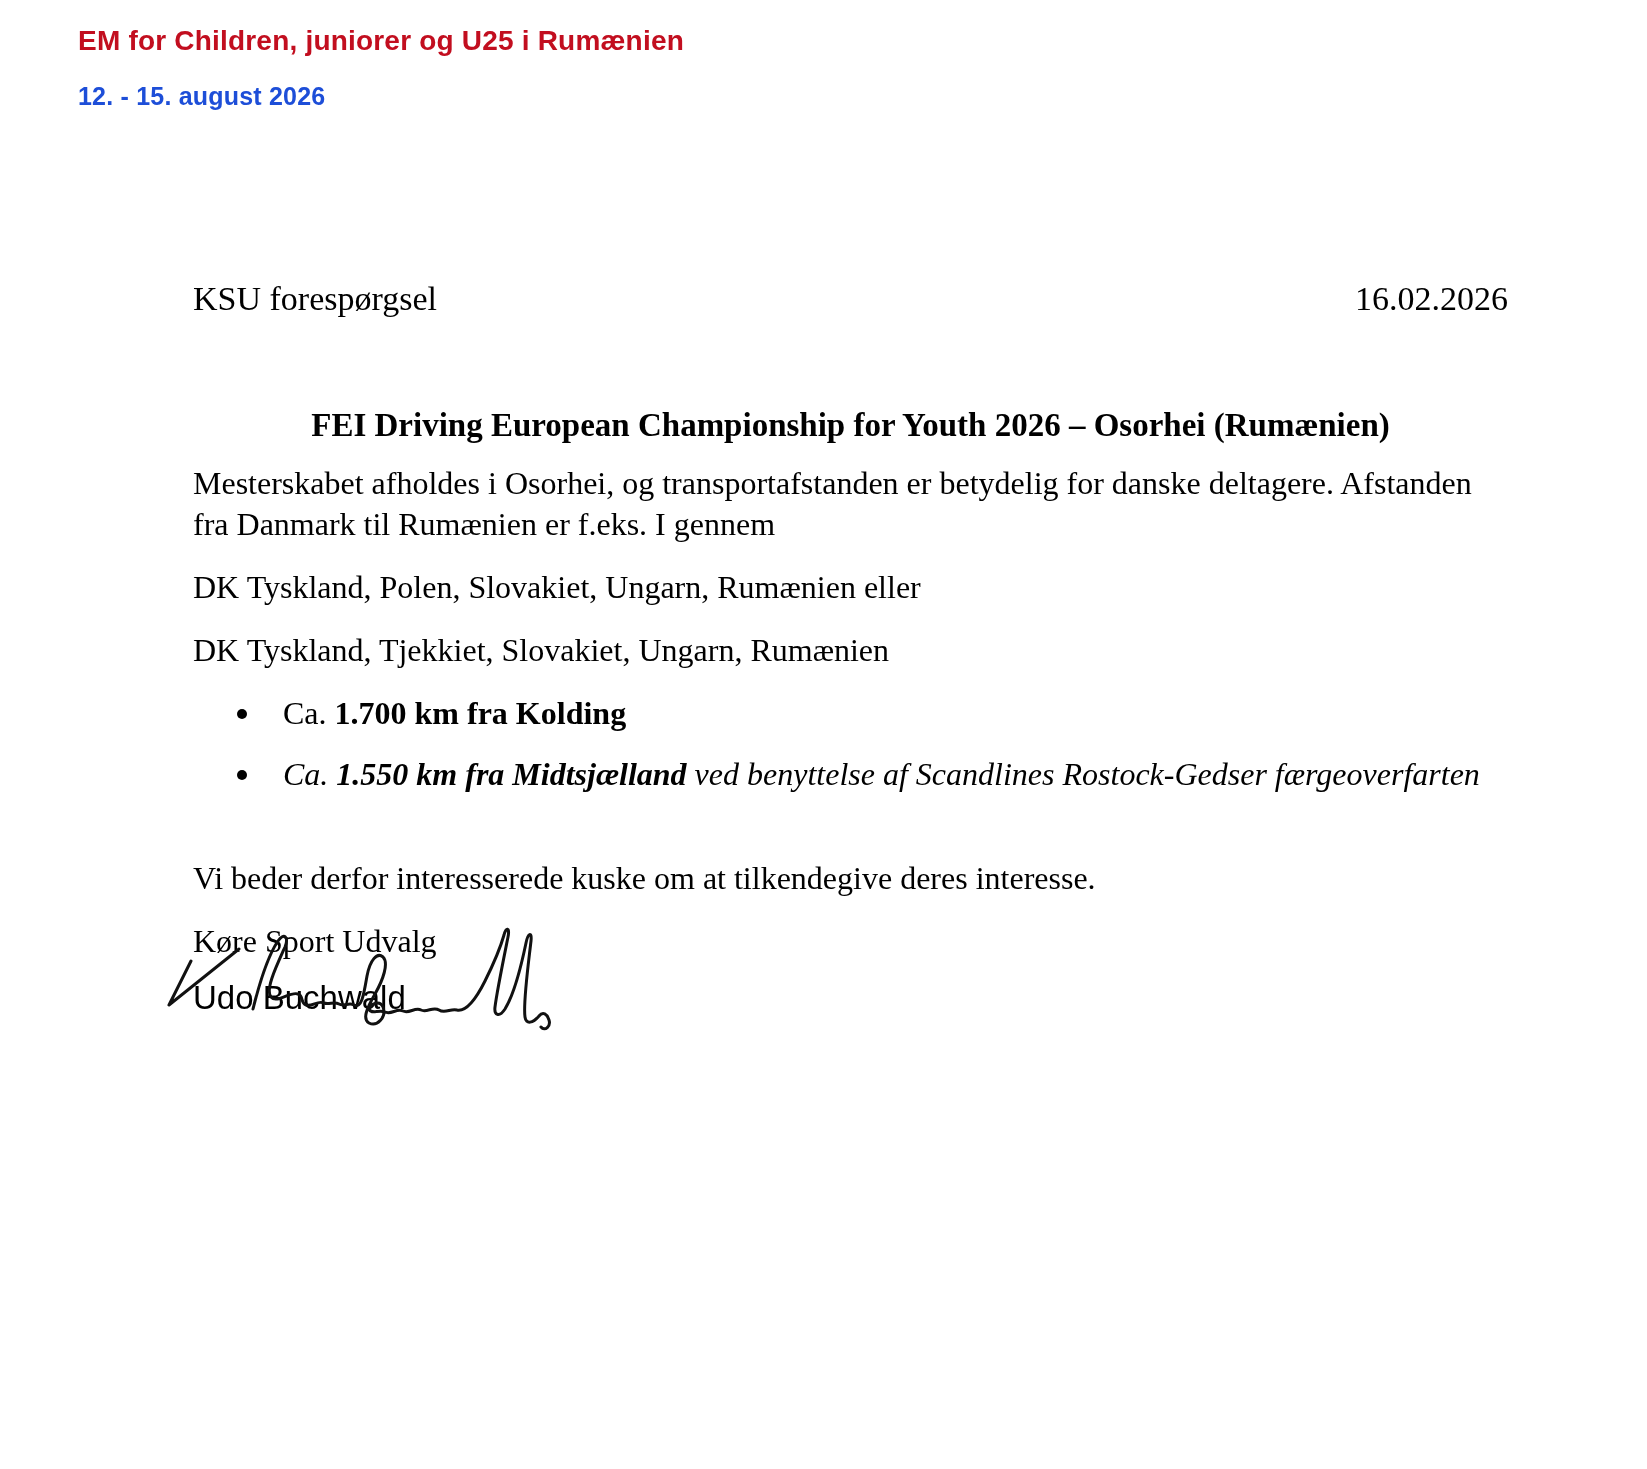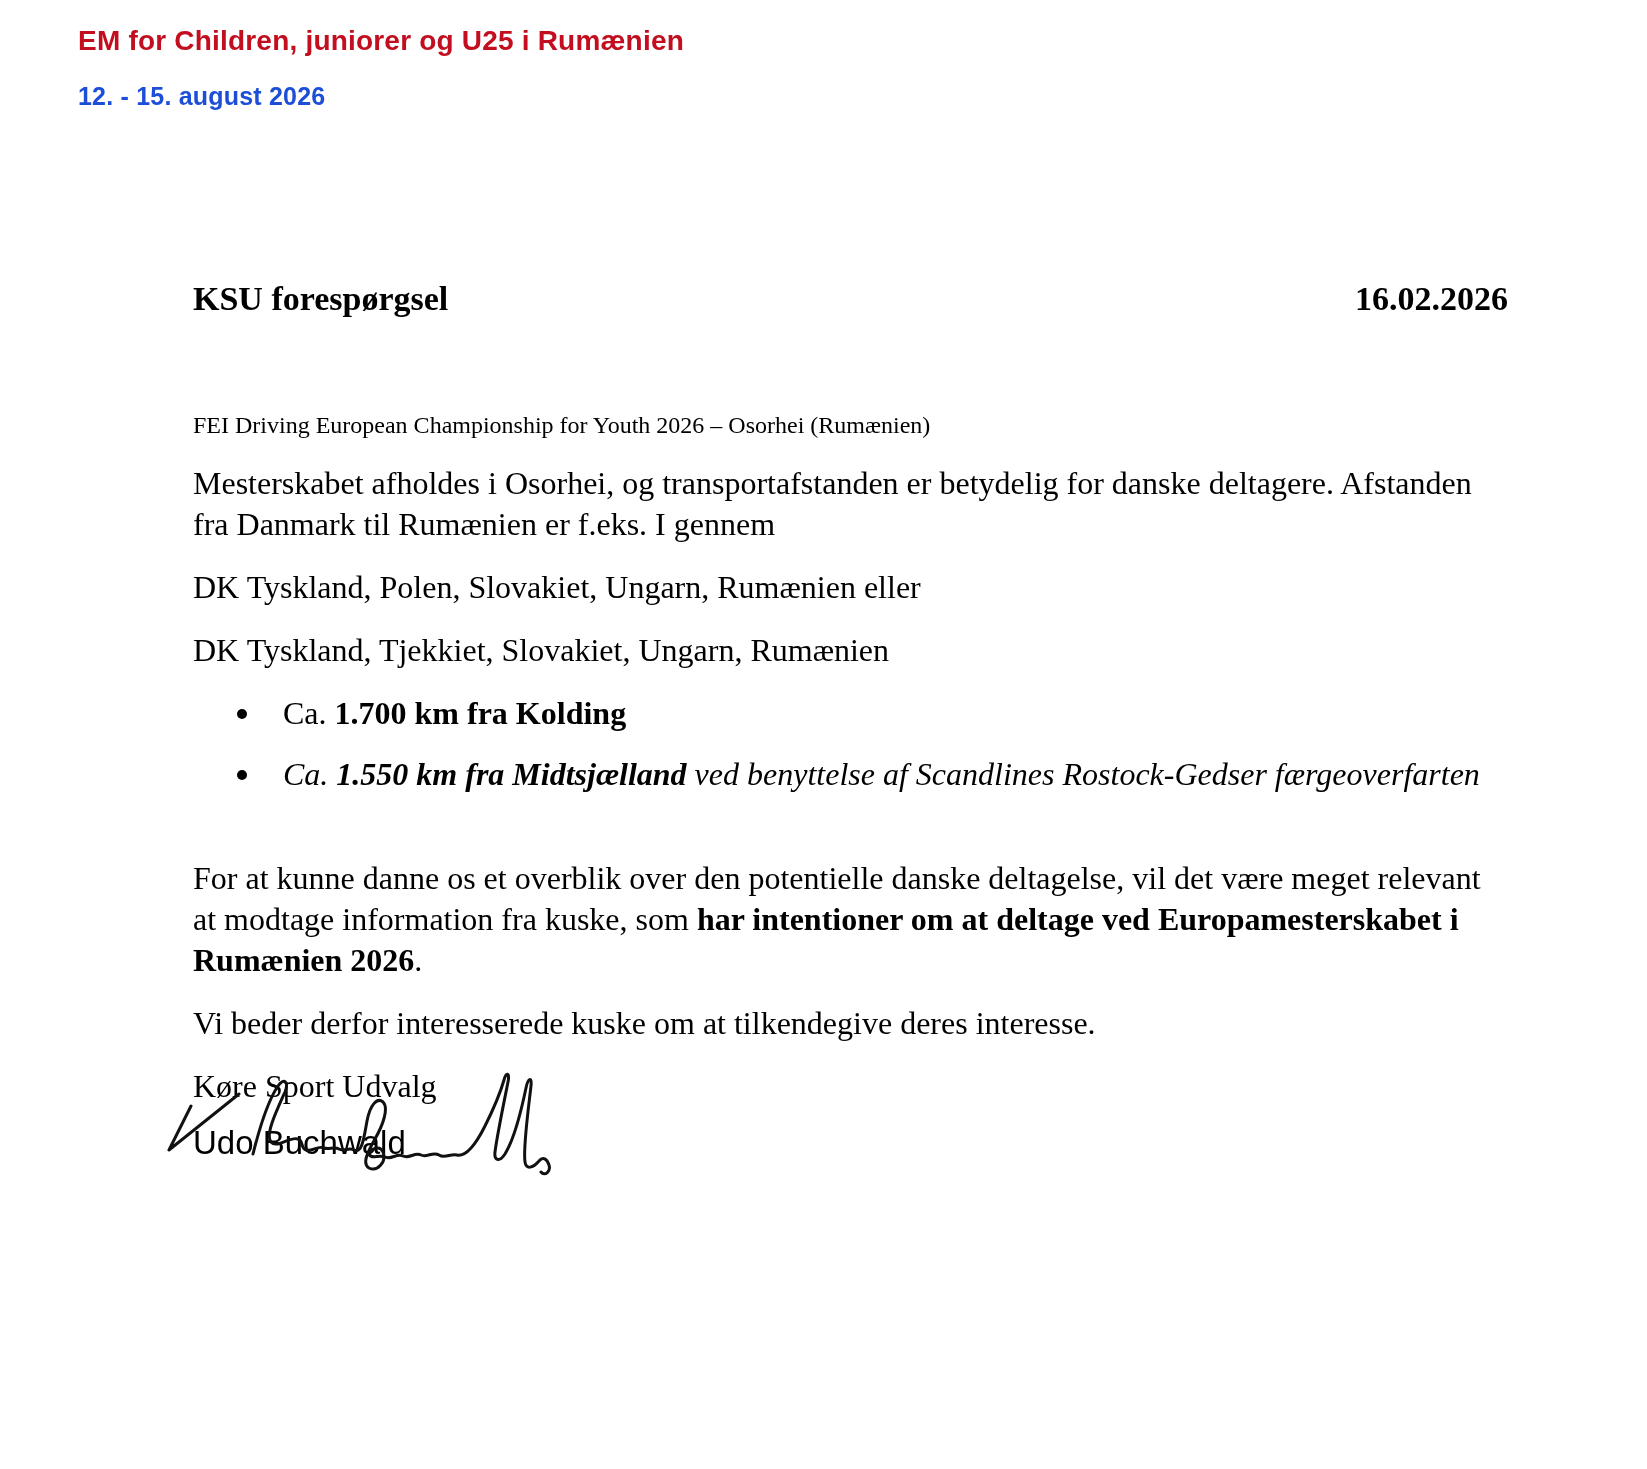--- a/index.html
+++ b/index.html
@@ -40,30 +40,31 @@
     width: 1315px;
     font-size: 32px;
     line-height: 41px;
   }
   .letter b { font-weight: 700; }
 
   .letter-head {
     display: flex;
     justify-content: space-between;
     align-items: baseline;
-    font-weight: 700;
+    font-weight: 400;
     font-size: 34px;
     margin: 16px 0 86px 0;
   }
 
   .letter-title {
     margin: 0 0 17px 0;
-    font-size: 24px;
+    font-size: 33px;
     line-height: 41px;
-    font-weight: 400;
+    font-weight: 700;
+    text-align: center;
   }
 
   .letter p { margin: 0 0 22px 0; }
 
   ul.distance-list {
     list-style: none;
     margin: 0 0 63px 0;
     padding: 0;
   }
   ul.distance-list li {
@@ -128,21 +129,20 @@
 
   <ul class="distance-list">
     <li>
       <span class="bullet-dot"></span><span>Ca. </span><b>1.700 km fra Kolding</b>
     </li>
     <li>
       <span class="bullet-dot"></span><span>Ca. </span><b>1.550 km fra Midtsjælland</b><span> ved benyttelse af Scandlines Rostock-Gedser færgeoverfarten</span>
     </li>
   </ul>
 
-  <p><span>For at kunne danne os et overblik over den potentielle danske deltagelse, vil det være meget relevant at modtage information fra kuske, som </span><b>har intentioner om at deltage ved Europamesterskabet i Rumænien 2026</b><span>.</span></p>
 
   <p>Vi beder derfor interesserede kuske om at tilkendegive deres interesse.</p>
 
 
   <div class="signoff">
     <div class="signoff-org">Køre Sport Udvalg</div>
     <div class="signoff-name">Udo Buchwald</div>
     <svg class="signature-svg" viewBox="0 0 440 170" width="440" height="170" aria-hidden="true">
       <path d="M34 56 L12 100 L82 44
                M96 104 C102 80 110 52 121 36 C127 27 132 32 128 42 C119 62 108 85 114 92 C120 99 133 86 141 89 C147 91 143 98 149 100 C155 102 161 95 167 98 C172 100 177 96 182 99 C187 102 192 97 197 100

